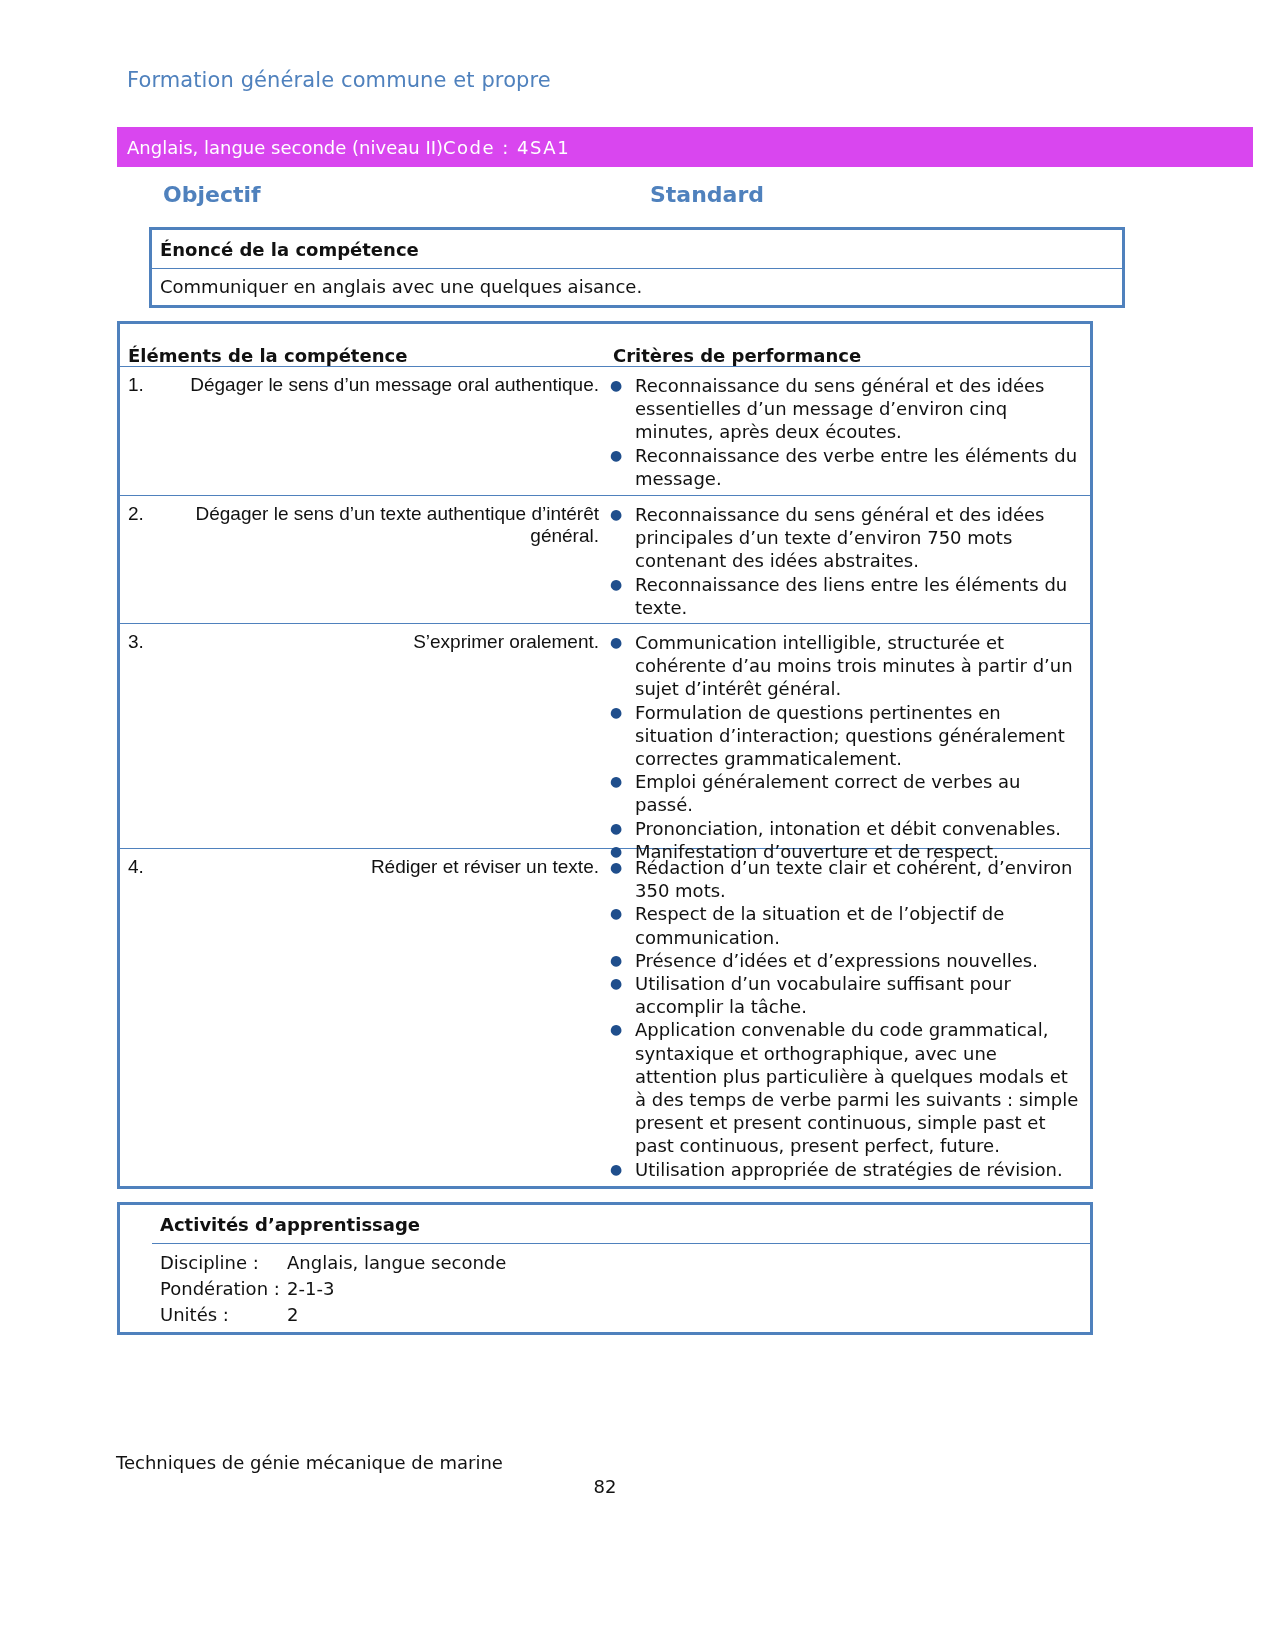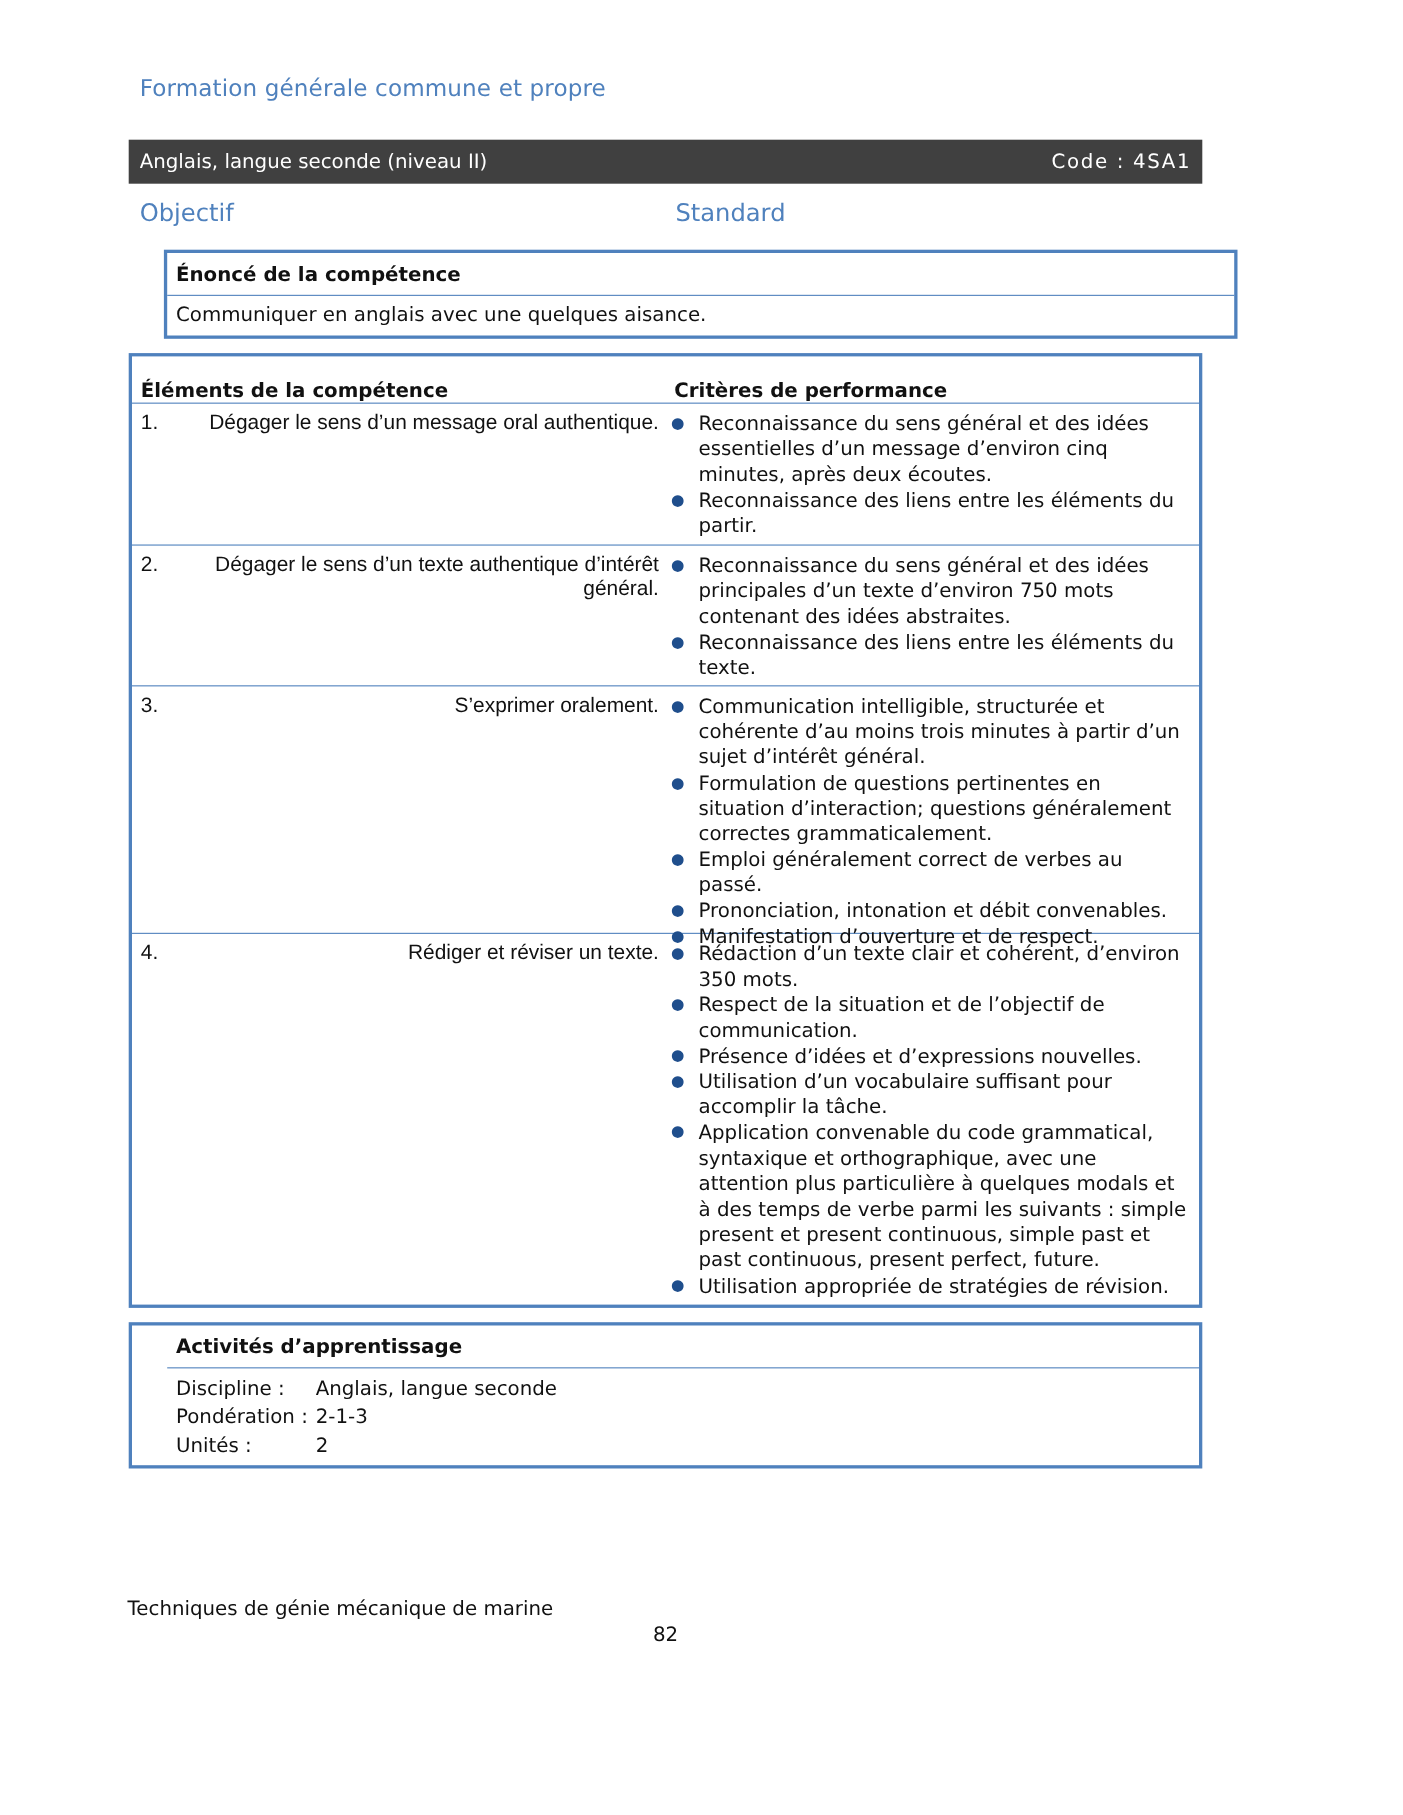--- a/index.html
+++ b/index.html
@@ -1,21 +1,21 @@
 <!DOCTYPE html>
 <html><head>
   <meta charset="utf-8">
   <style>
     html, body { margin: 0; padding: 0; background: #ffffff; }
     body { width: 1275px; height: 1650px; position: relative; font-family: "DejaVu Sans", sans-serif; color: #111; }
     .page-header { position: absolute; left: 127px; top: 68px; font-size: 21px; color: #4f81bd; letter-spacing: 0.1px; }
-    .course-bar { position: absolute; left: 117px; top: 127px; width: 976px; height: 40px; background: #404040; color: #fff; display: flex; justify-content: space-between; align-items: center; box-sizing: border-box; padding: 0 10px; font-size: 18px; }
+    .course-bar { position: absolute; left: 117px; top: 127px; width: 1136px; height: 40px; background: #d946ef; color: #fff; display: flex; align-items: center; box-sizing: border-box; padding: 0 10px; font-size: 18px; }
     .course-code { letter-spacing: 1.5px; }
     .section-titles { position: absolute; left: 127px; top: 182px; width: 966px; height: 30px; }
-    .section-title { position: absolute; top: 0; font-size: 22px; font-weight: normal; color: #4f81bd; }
+    .section-title { position: absolute; top: 0; font-size: 22px; font-weight: bold; color: #4f81bd; margin-left: 36px; }
     .st-objectif { left: 0; }
     .st-standard { left: 487px; }
     .box { position: absolute; left: 117px; width: 976px; border: 3px solid #4f81bd; box-sizing: border-box; background: #fff; }
     .box-head { font-weight: bold; font-size: 18px; padding: 9px 8px 8px 8px; border-bottom: 1px solid #4f81bd; }
     .box-body { font-size: 18px; padding: 7px 8px 5px 8px; }
     .enonce { top: 227px; height: 81px; margin-left: 32px; }
     .elements { top: 321px; height: 868px; }
     .elem-head { display: flex; border-bottom: 1px solid #4f81bd; height: 42px; align-items: flex-end; font-weight: bold; font-size: 18px; }
     .col-left { width: 487px; box-sizing: border-box; padding-left: 8px; }
     .col-right { flex: 1; box-sizing: border-box; padding-left: 6px; }
@@ -66,21 +66,21 @@
           <span class="elem-num">1.</span>
           <span class="elem-text">Dégager le sens d’un message oral authentique.</span>
         </div>
         <div class="elem-right">
           <div class="crit">
             <span class="bullet">●</span>
             <span class="crit-text">Reconnaissance du sens général et des idées essentielles d’un message d’environ cinq minutes, après deux écoutes.</span>
           </div>
           <div class="crit">
             <span class="bullet">●</span>
-            <span class="crit-text">Reconnaissance des liens entre les éléments du partir.</span>
+            <span class="crit-text">Reconnaissance des verbe entre les éléments du message.</span>
           </div>
         </div>
       </div>
       <div class="elem-row" style="height: 128px;">
         <div class="elem-left">
           <span class="elem-num">2.</span>
           <span class="elem-text">Dégager le sens d’un texte authentique d’intérêt général.</span>
         </div>
         <div class="elem-right">
           <div class="crit">

